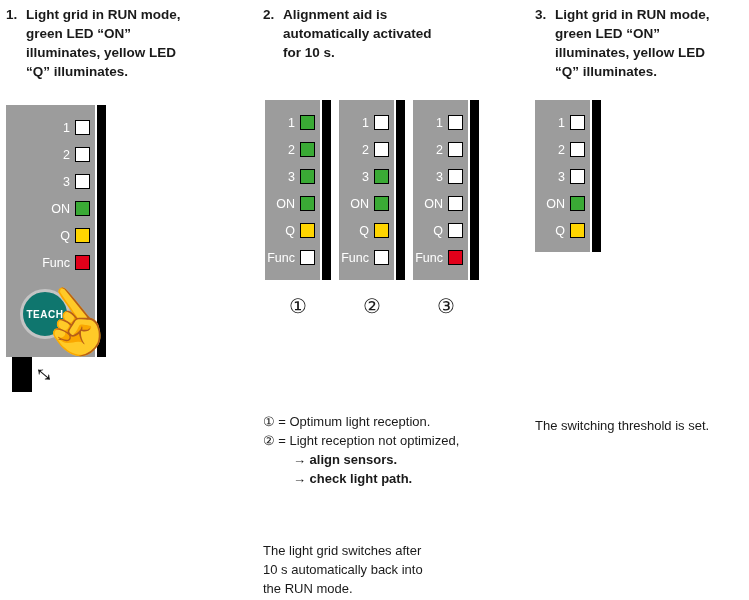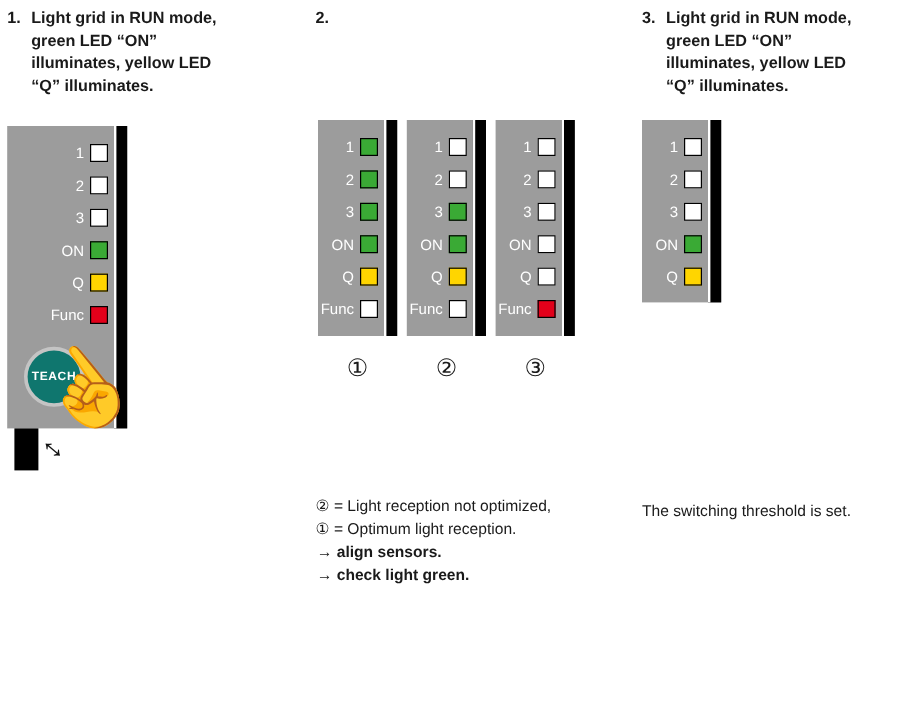--- a/index.html
+++ b/index.html
@@ -25,37 +25,40 @@
     display:flex;align-items:center;justify-content:center;
     color:#fff;font-size:10px;font-weight:bold;letter-spacing:0.5px;
   }
   .hand-icon{position:absolute;left:32px;top:292px;font-size:64px;line-height:1;transform:rotate(-38deg);color:#111;}
   .press-arrow-icon{position:absolute;left:34px;top:358px;font-size:26px;line-height:1;transform:rotate(40deg);color:#111;font-weight:bold;}
   .device-foot{position:absolute;left:12px;top:357px;width:20px;height:35px;background:#000;}
   .duration{position:absolute;left:115px;top:297px;font-size:20px;font-weight:bold;}
 
   .tag{position:absolute;top:294px;width:66px;text-align:center;font-size:20px;}
   .legend{position:absolute;font-size:13px;line-height:19px;}
-  .legend .indent{margin-left:1px;font-weight:bold;}
+  .legend .indent{margin-left:30px;font-weight:bold;}
 </style>
 </head>
 <body>
 
 <div id="page">
 
   <div class="heading" style="left:6px;top:5px;width:224px">
     <span class="hnum">1.</span>
     <span class="htext">Light grid in RUN mode,
 green LED “ON”
 illuminates, yellow LED
 “Q” illuminates.</span>
   </div>
 
   <div class="heading" style="left:263px;top:5px;width:210px">
     <span class="hnum">2.</span>
+    <span class="htext">Alignment aid is
+automatically activated
+for 10 s.</span>
   </div>
 
   <div class="heading" style="left:535px;top:5px;width:212px">
     <span class="hnum">3.</span>
     <span class="htext">Light grid in RUN mode,
 green LED “ON”
 illuminates, yellow LED
 “Q” illuminates.</span>
   </div>
 
@@ -208,22 +211,25 @@
       <div class="led-row">
         <span class="led-label">Q</span>
         <span class="led" style="background-color: rgb(255, 213, 0);"></span>
       </div>
     </div>
     <div class="strip"></div>
   </div>
 
 
   <div class="legend" style="left:263px;top:412px;width:230px">
+    <div>① = Optimum light reception.</div>
     <div>② = Light reception not optimized,</div>
-    <div>① = Optimum light reception.</div>
     <div class="indent">→ align sensors.</div>
-    <div class="indent">→ check light green.</div>
-  </div>
-
+    <div class="indent">→ check light path.</div>
+  </div>
+
+  <div class="note" style="left:263px;top:541px;width:230px">The light grid switches after
+10 s automatically back into
+the RUN mode.</div>
 
   <div class="note" style="left:535px;top:416px;width:212px">The switching threshold is set.</div>
 
 </div>
 
 </body></html>

